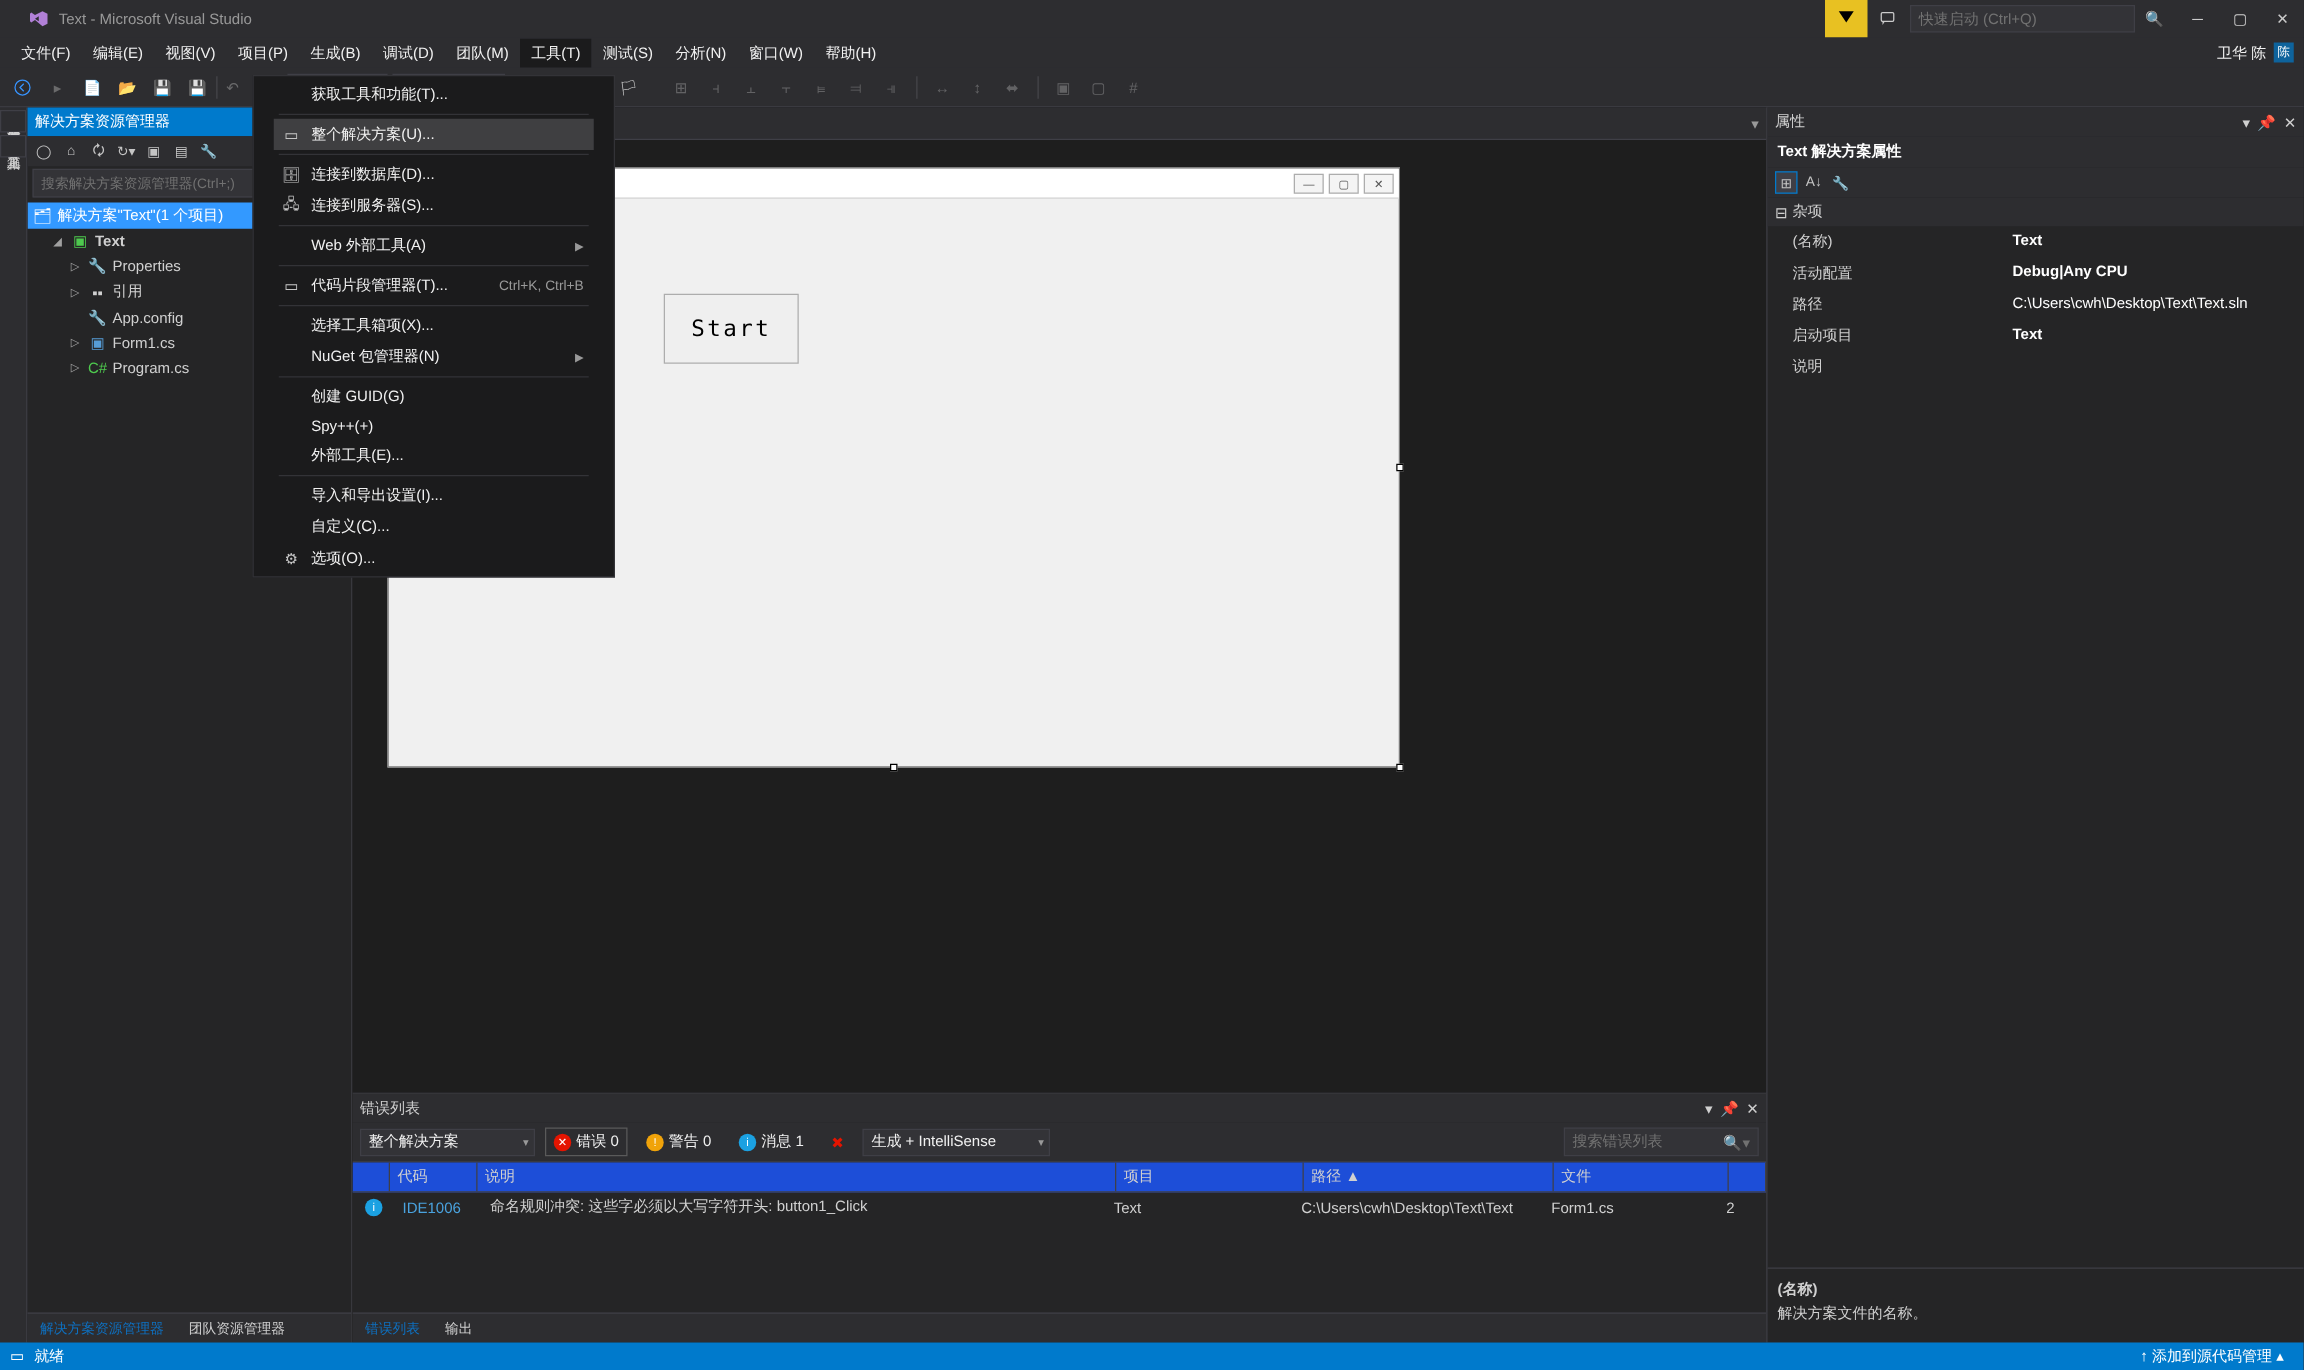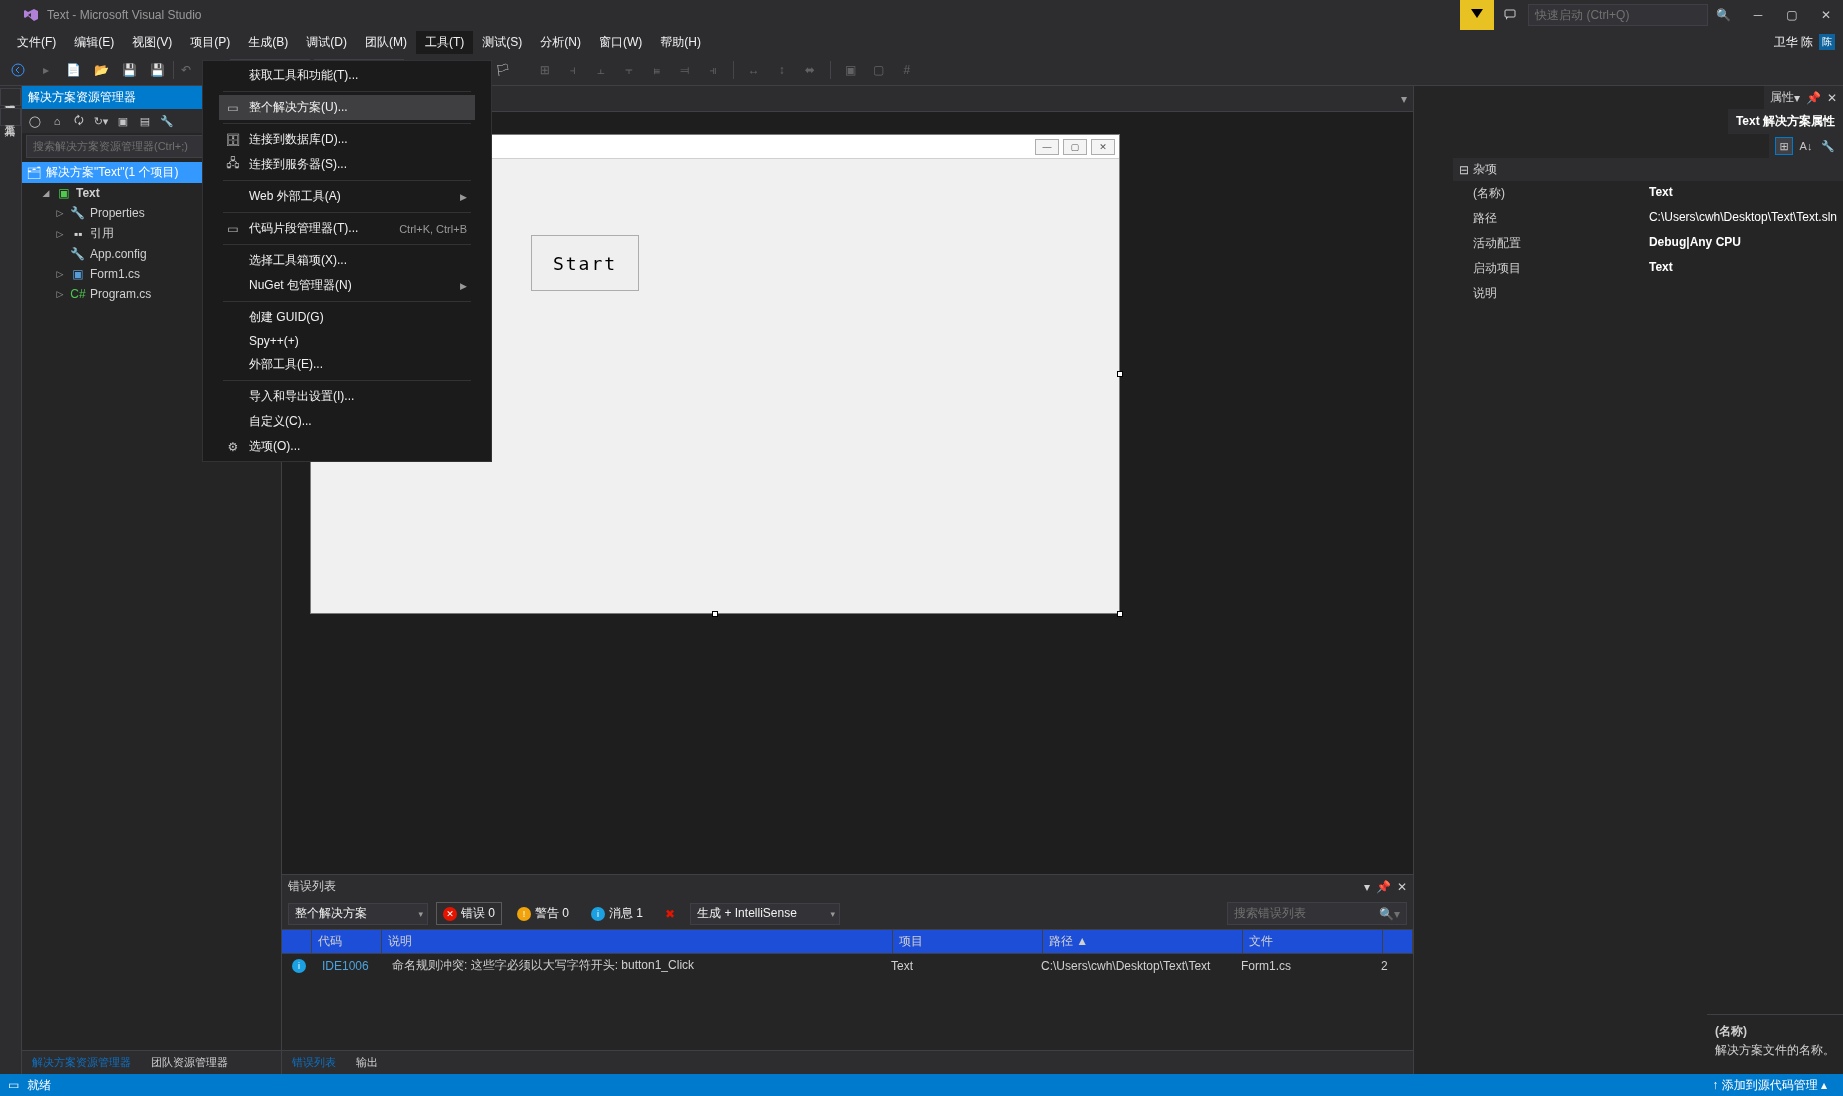--- a/index.html
+++ b/index.html
@@ -74,31 +74,31 @@
 
 
 .error-panel { height:200px; background:#252526; border-top:1px solid #3f3f46; display:flex; flex-direction:column;}
 .ep-header { background:#2d2d30; padding:3px 6px; color:#d0d0d0; display:flex; align-items:center;}
 .ep-header .spacer{flex:1;}
 .ep-toolbar { background:#2d2d30; padding:4px 6px; display:flex; align-items:center; gap:8px; border-bottom:1px solid #3f3f46;}
 .ep-filter { display:flex; align-items:center; gap:4px; padding:2px 6px; border:1px solid transparent;}
 .ep-filter.boxed { border:1px solid #5a5a5a;}
 .circle { width:14px; height:14px; border-radius:50%; display:inline-flex; align-items:center; justify-content:center; font-size:9px; color:#fff;}
 .circle.red{background:#e51400;} .circle.yellow{background:#f0a30a;} .circle.blue{background:#1ba1e2;}
-.ep-search { margin-left:auto; background:#333337; border:1px solid #3f3f46; padding:2px 6px; color:#717171; width:180px; display:flex; align-items:center;text-align:right;}
+.ep-search { margin-left:auto; background:#333337; border:1px solid #3f3f46; padding:2px 6px; color:#717171; width:156px; display:flex; align-items:center;text-align:right;}
 .ep-cols { display:flex; background:#1d4ed8; border-bottom:1px solid #3f3f46; color:#d0d0d0;}
 .ep-col { padding:3px 6px; border-right:1px solid #3f3f46;}
 .ep-rows { flex:1; overflow:auto;}
 .ep-row { display:flex; padding:3px 6px; color:#d0d0d0; align-items:center;}
 .ep-row .cell { padding:0 4px;}
 .ep-row .code-link { color:#4aa3df;}
 .ep-bottom-tabs { background:#2d2d30; display:flex; border-top:1px solid #3f3f46;}
 
 
-.props-panel { width:430px; background:#252526; display:flex; flex-direction:column; border-left:1px solid #3f3f46;align-items:flex-end;}
+.props-panel { width:430px; background:#252526; display:flex; flex-direction:column; border-left:1px solid #3f3f46;}
 .props-sub { background:#2d2d30; padding:4px 8px; font-weight:bold; color:#fff;}
 .props-tools { background:#2d2d30; padding:3px 6px; display:flex; gap:4px;}
 .prop-grid { flex:1; overflow:auto;}
 .prop-cat { background:#2d2d30; padding:3px 6px; display:flex; align-items:center; gap:4px; color:#d0d0d0;}
 .prop-row { display:flex; padding:2px 0;}
 .prop-name { width:190px; padding:2px 8px 2px 20px; color:#d0d0d0;}
 .prop-val { flex:1; padding:2px 6px; color:#fff;}
 .prop-row.b .prop-val { font-weight:bold;}
 .prop-help { border-top:1px solid #3f3f46; padding:8px; color:#d0d0d0; height:60px;}
 .prop-help .hname { font-weight:bold; display:block; margin-bottom:2px;}
@@ -438,27 +438,27 @@
     </div>
     <div class="prop-grid">
       <div class="prop-cat">
         <span>⊟</span>
         <span>杂项</span>
       </div>
       <div class="prop-row b">
           <div class="prop-name">(名称)</div>
           <div class="prop-val">Text</div>
         </div>
+      <div class="prop-row b">
+          <div class="prop-name">活动配置</div>
+          <div class="prop-val">Debug|Any CPU</div>
+        </div>
       <div class="prop-row">
           <div class="prop-name">路径</div>
           <div class="prop-val">C:\Users\cwh\Desktop\Text\Text.sln</div>
-        </div>
-      <div class="prop-row b">
-          <div class="prop-name">活动配置</div>
-          <div class="prop-val">Debug|Any CPU</div>
         </div>
       <div class="prop-row b">
           <div class="prop-name">启动项目</div>
           <div class="prop-val">Text</div>
         </div>
       <div class="prop-row">
           <div class="prop-name">说明</div>
           <div class="prop-val"></div>
         </div>
     </div>

